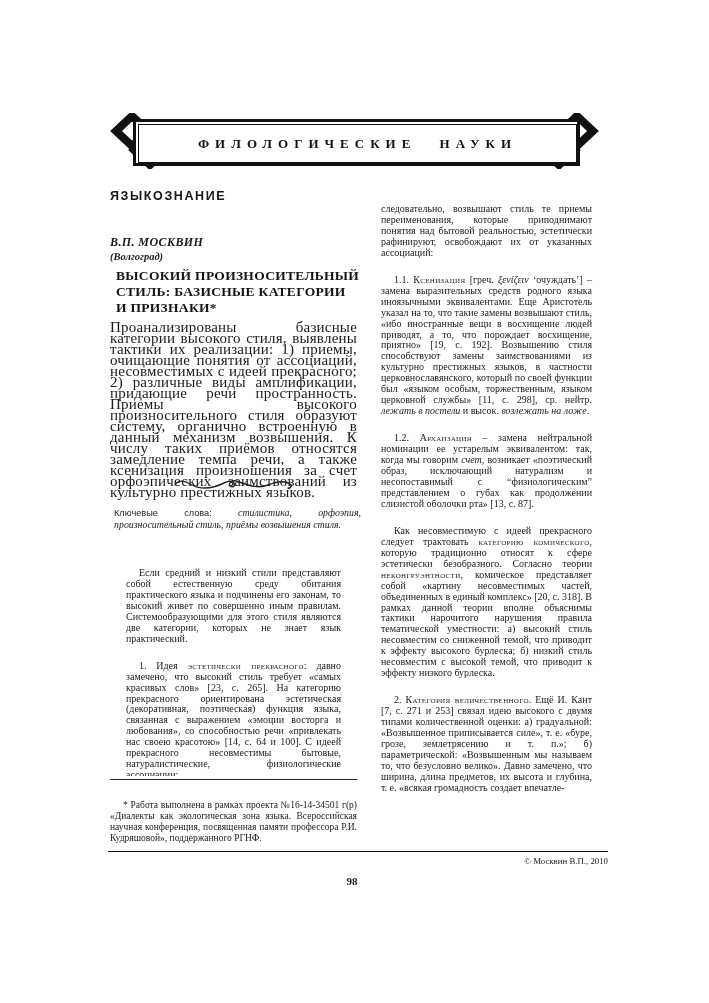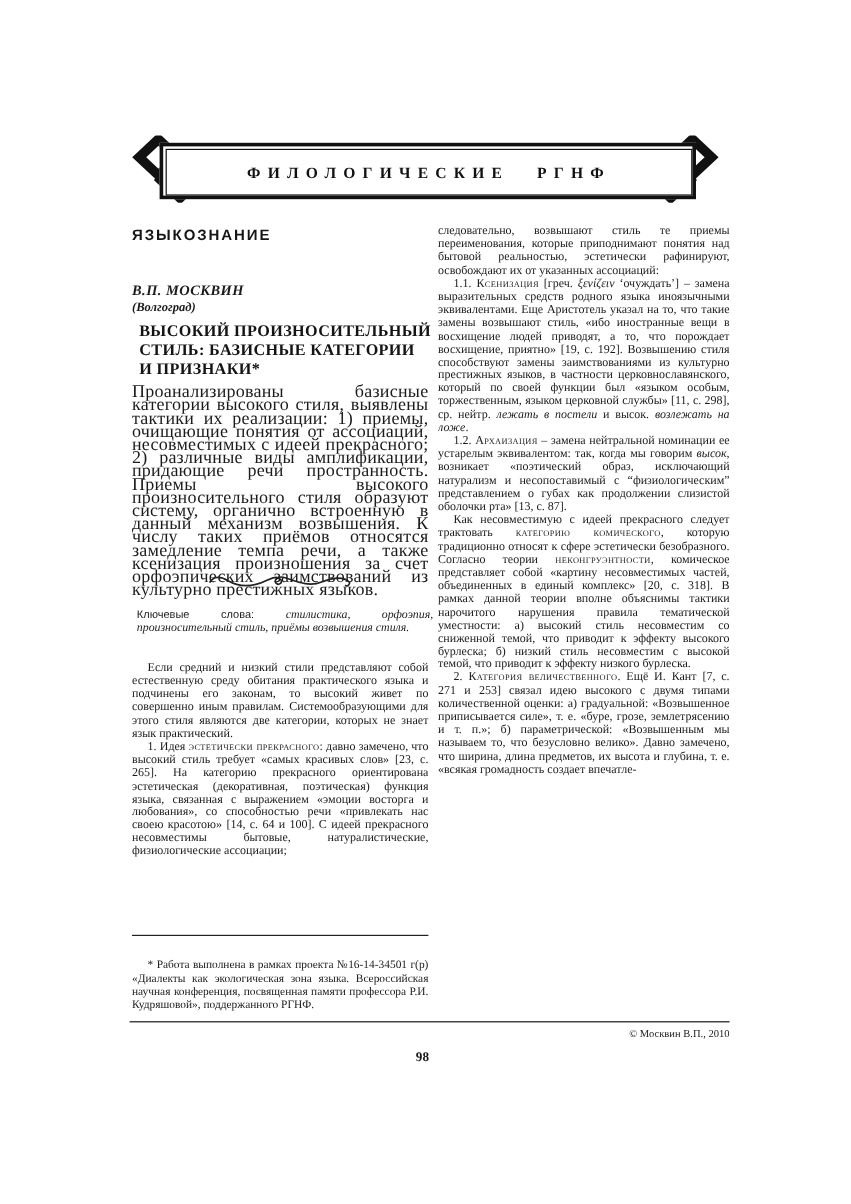--- a/index.html
+++ b/index.html
@@ -49,21 +49,21 @@
     text-align:justify;letter-spacing:.2px;
   }
   .flourish{position:absolute;left:172px;top:472px;width:122px;height:24px;}
   .keywords{
     position:absolute;left:114px;top:497px;width:247px;
     font-size:9.9px;line-height:11px;text-align:justify;
   }
   .kw-label{font-family:"Liberation Sans",sans-serif;font-size:9.2px;font-style:normal;}
   
   .col{position:absolute;overflow:hidden;}
-  .col p{margin:0;text-align:justify;font-size:10px;line-height:10.95px;}
+  .col p{margin:16px;text-align:justify;font-size:10px;line-height:10.95px;}
   .col-left-body{left:110px;top:552px;width:247px;height:224px;}
   .col-right{left:365px;top:188px;width:243px;height:662px;}
   .indent{text-indent:13px;}
   .i{font-style:italic;}
   .sc{font-variant:small-caps;letter-spacing:.3px;}
   
   .footnote{
     position:absolute;left:110px;top:779px;width:247px;
     border-top:1px solid #222;padding-top:20px;
   }
@@ -93,21 +93,21 @@
 <div class="ornament right">
   <svg width="62" height="56" viewBox="0 0 62 56" xmlns="http://www.w3.org/2000/svg">
     <g fill="none" stroke="#111" stroke-width="8">
       <path d="M22 3 L38 18 L22 33 L6 18 Z"></path>
       <path d="M40 22 L56 37 L40 52 L24 37 Z"></path>
     </g>
   </svg>
 </div>
 <div class="banner">
   <div class="banner-inner">
-    <span class="banner-title">ФИЛОЛОГИЧЕСКИЕ РГНФ</span>
+    <span class="banner-title">ФИЛОЛОГИЧЕСКИЕ НАУКИ</span>
   </div>
 </div>
 
 <div class="section-heading">ЯЗЫКОЗНАНИЕ</div>
 <div class="author-name">В.П. МОСКВИН</div>
 <div class="author-city">(Волгоград)</div>
 <div class="article-title">ВЫСОКИЙ ПРОИЗНОСИТЕЛЬНЫЙ
 СТИЛЬ: БАЗИСНЫЕ КАТЕГОРИИ
 И ПРИЗНАКИ*</div>
 
@@ -128,20 +128,20 @@
     <p class="indent"><span>1. Идея </span><span class="sc">эстетически прекрасного</span><span>: давно замечено, что высокий стиль требует «самых красивых слов» [23, с. 265]. На категорию прекрасного ориентирована эстетическая (декоративная, поэтическая) функция языка, связанная с выражением «эмоции восторга и любования», со способностью речи «привлекать нас своею красотою» [14, с. 64 и 100]. С идеей прекрасного несовместимы бытовые, натуралистические, физиологические ассоциации;</span></p>
   </div>
 
 <div class="footnote">
     <p class="indent"><span>*  Работа выполнена в рамках проекта №16-14-34501 г(р) «Диалекты как экологическая зона языка. Всероссийская научная конференция, посвященная памяти профессора Р.И. Кудряшовой», поддержанного РГНФ.</span></p>
   </div>
 
 <div class="col col-right">
     <p class=""><span>следовательно, возвышают стиль те приемы переименования, которые приподнимают понятия над бытовой реальностью, эстетически рафинируют, освобождают их от указанных ассоциаций:</span></p>
     <p class="indent"><span>1.1. </span><span class="sc">Ксенизация</span><span> [греч. </span><span class="i">ξενίζειν</span><span> ‘очуждать’] – замена выразительных средств родного языка иноязычными эквивалентами. Еще Аристотель указал на то, что такие замены возвышают стиль, «ибо иностранные вещи в восхищение людей приводят, а то, что порождает восхищение, приятно» [19, с. 192]. Возвышению стиля способствуют замены заимствованиями из культурно престижных языков, в частности церковнославянского, который по своей функции был «языком особым, торжественным, языком церковной службы» [11, с. 298], ср. нейтр. </span><span class="i">лежать в постели</span><span> и высок. </span><span class="i">возлежать на ложе</span><span>.</span></p>
-    <p class="indent"><span>1.2. </span><span class="sc">Архаизация</span><span> – замена нейтральной номинации ее устарелым эквивалентом: так, когда мы говорим </span><span class="i">высок</span><span>, возникает «поэтический образ, исключающий натурализм и несопоставимый с “физиологическим” представлением о губах как продолжении слизистой оболочки рта» [13, с. 87].</span></p>
+    <p class="indent"><span>1.2. </span><span class="sc">Архаизация</span><span> – замена нейтральной номинации ее устарелым эквивалентом: так, когда мы говорим </span><span class="i">счет</span><span>, возникает «поэтический образ, исключающий натурализм и несопоставимый с “физиологическим” представлением о губах как продолжении слизистой оболочки рта» [13, с. 87].</span></p>
     <p class="indent"><span>Как несовместимую с идеей прекрасного следует трактовать </span><span class="sc">категорию комического</span><span>, которую традиционно относят к сфере эстетически безобразного. Согласно теории </span><span class="sc">неконгруэнтности</span><span>, комическое представляет собой «картину несовместимых частей, объединенных в единый комплекс» [20, с. 318]. В рамках данной теории вполне объяснимы тактики нарочитого нарушения правила тематической уместности: а) высокий стиль несовместим со сниженной темой, что приводит к эффекту высокого бурлеска; б) низкий стиль несовместим с высокой темой, что приводит к эффекту низкого бурлеска.</span></p>
     <p class="indent"><span>2. </span><span class="sc">Категория величественного</span><span>. Ещё И. Кант [7, с. 271 и 253] связал идею высокого с двумя типами количественной оценки: а) градуальной: «Возвышенное приписывается силе», т. е. «буре, грозе, землетрясению и т. п.»; б) параметрической: «Возвышенным мы называем то, что безусловно велико». Давно замечено, что ширина, длина предметов, их высота и глубина, т. е. «всякая громадность создает впечатле-</span></p>
   </div>
 
 <div class="footer-rule"></div>
 <div class="copyright">© Москвин В.П., 2010</div>
 <div class="page-number">98</div>
 
 </body></html>

